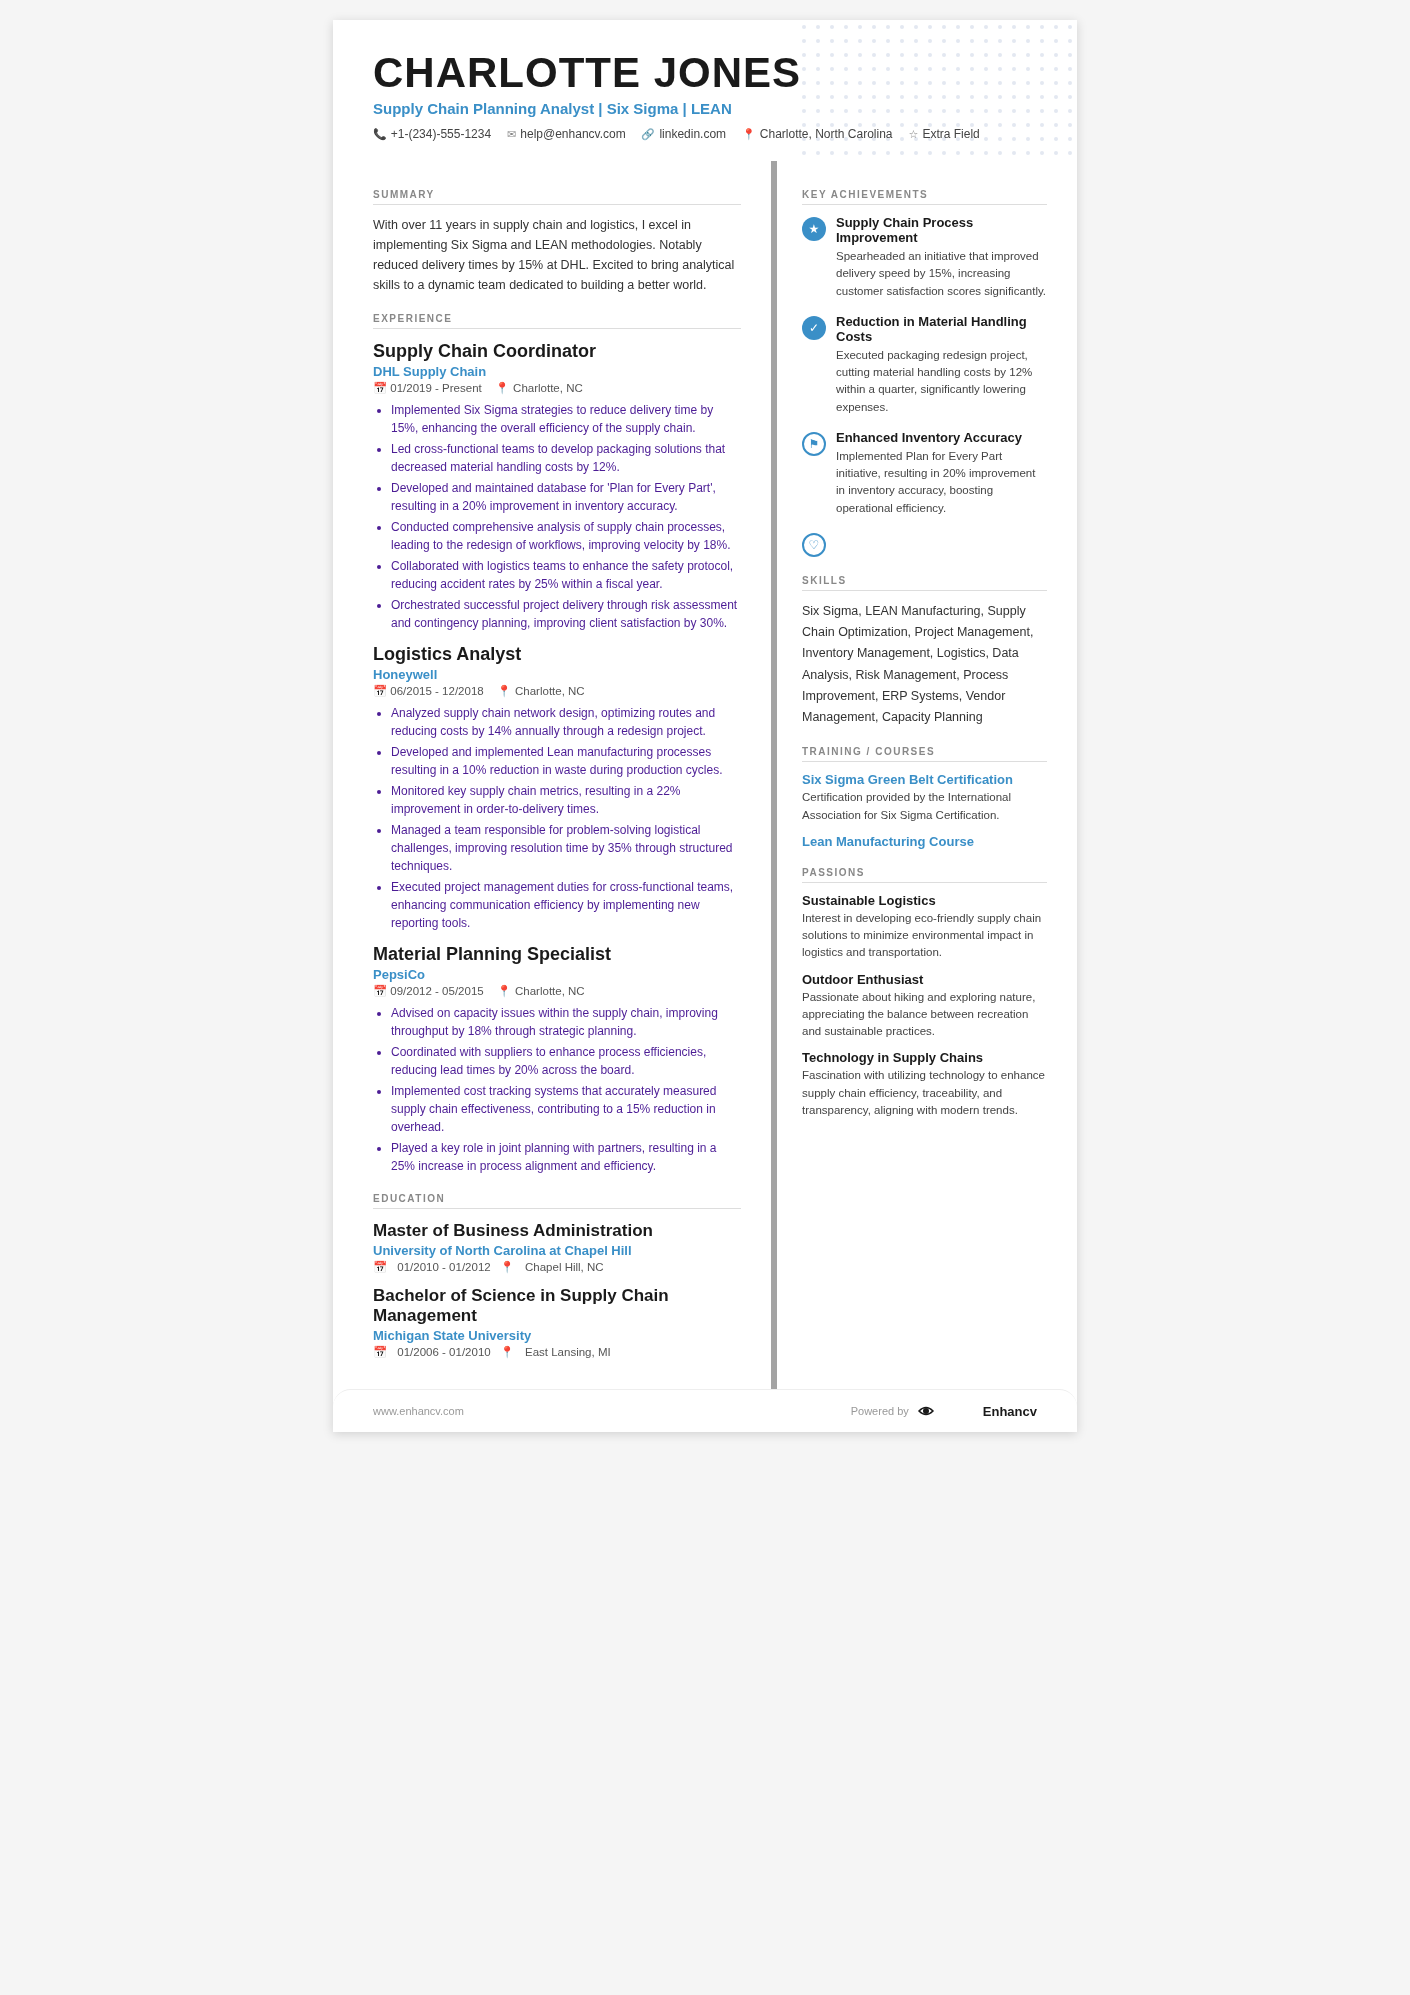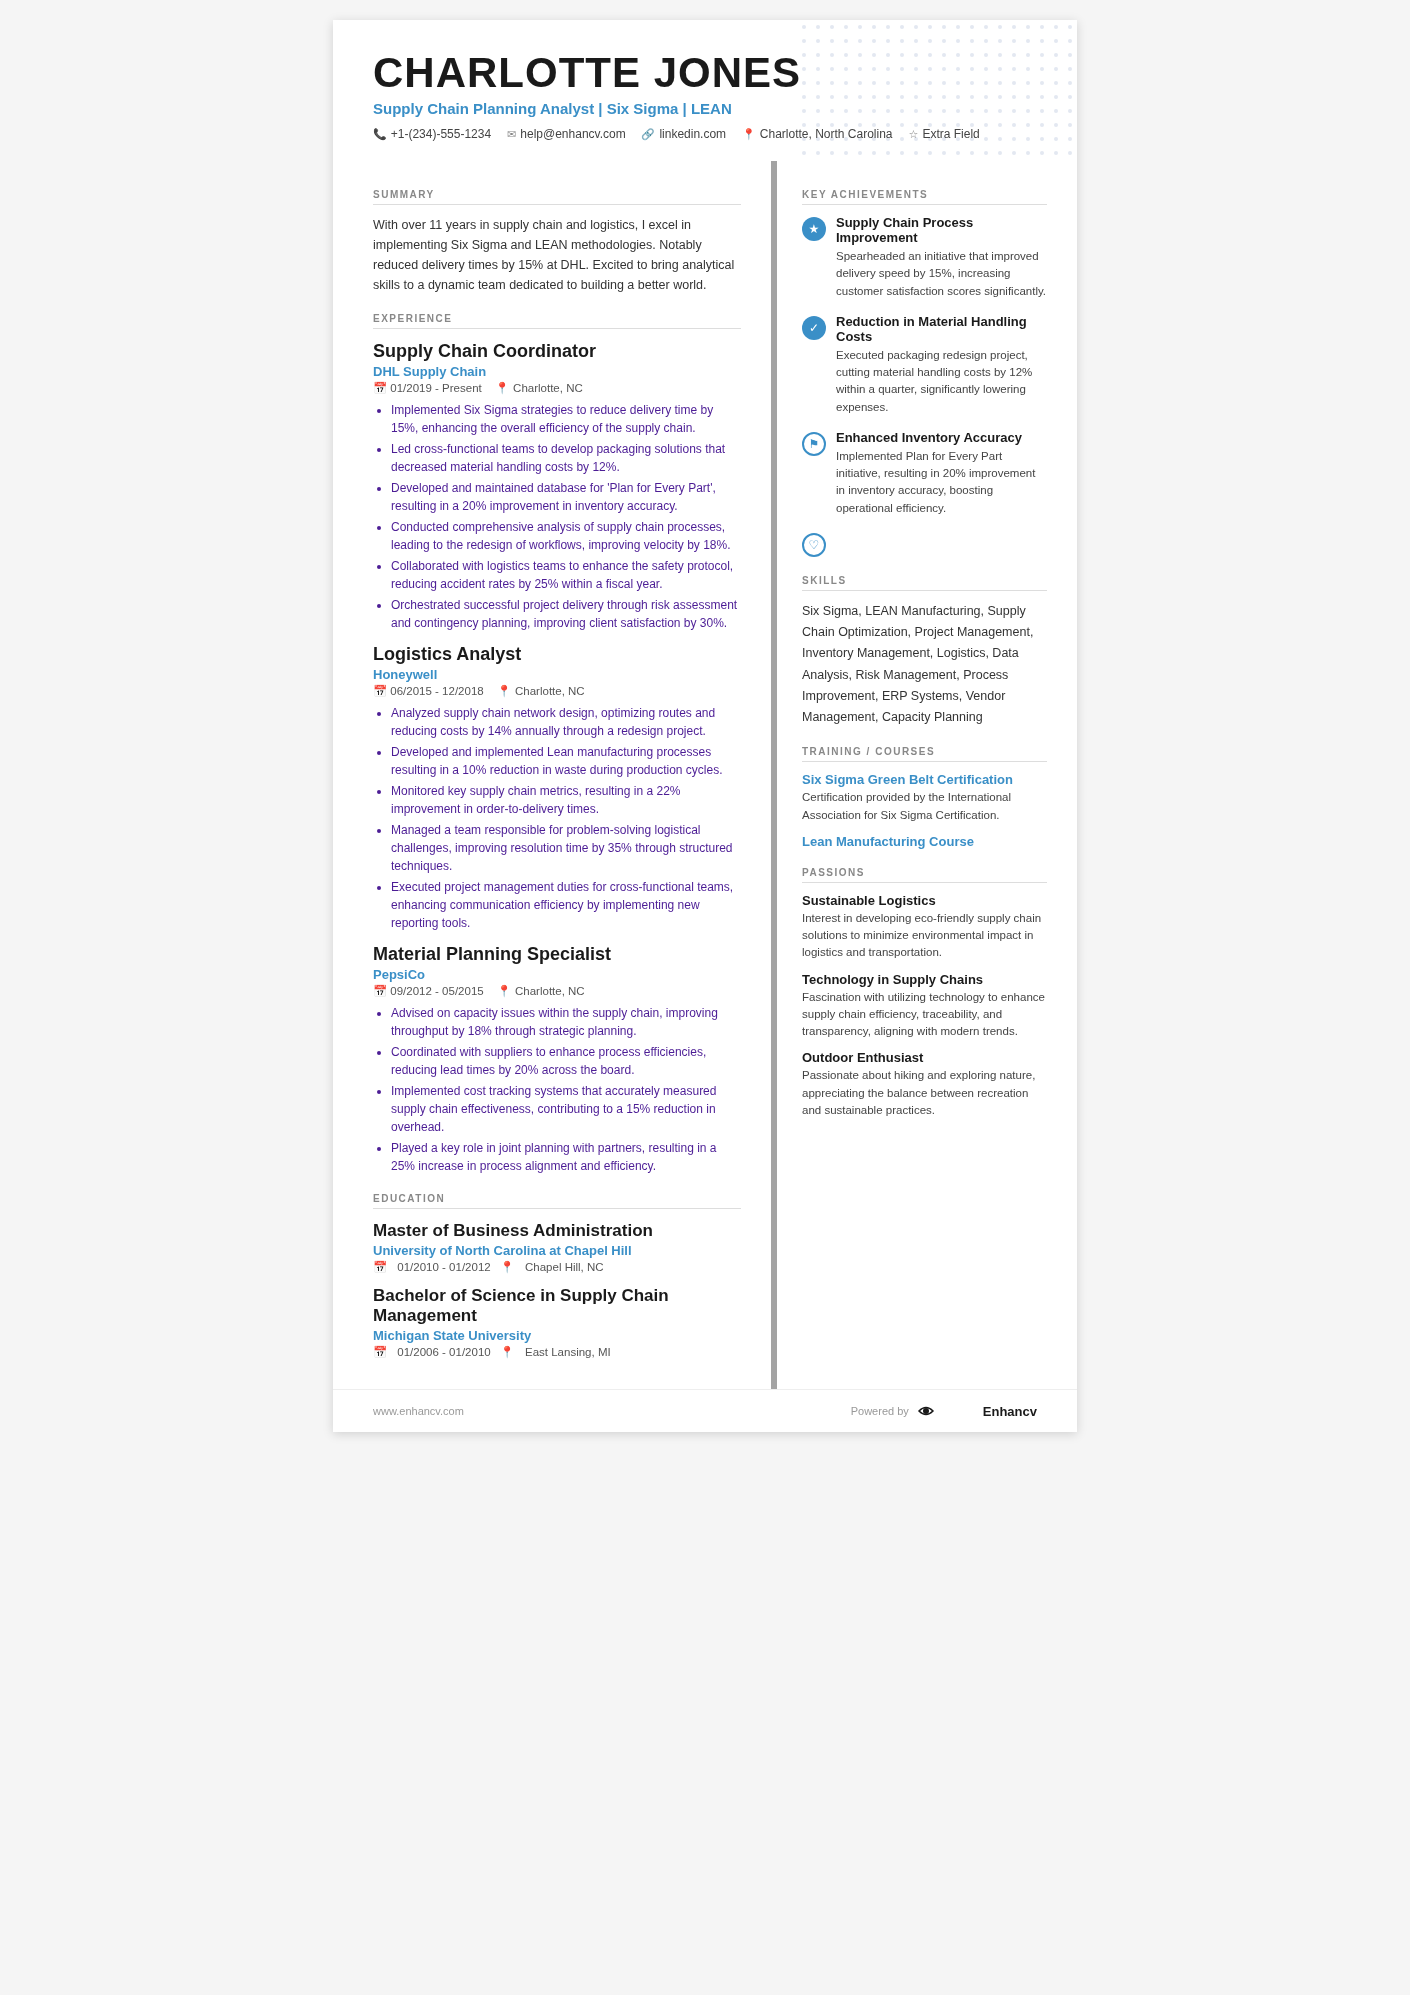--- a/index.html
+++ b/index.html
@@ -218,20 +218,21 @@
       font-size: 11.5px;
       color: #444;
       line-height: 1.5;
     }
     .footer {
       border-top: 1px solid #eee;
       padding: 10px 40px;
       display: flex;
       justify-content: space-between;
       align-items: center;
+      border-radius: 18px;
     }
     .footer-left {
       font-size: 11px;
       color: #999;
     }
     .footer-right {
       display: flex;
       align-items: center;
       gap: 6px;
       font-size: 11px;
@@ -423,26 +424,26 @@
         <div class="training-title">Lean Manufacturing Course</div>
       </div>
 
       <div class="section-title">PASSIONS</div>
 
       <div class="passion-item">
         <div class="passion-title">Sustainable Logistics</div>
         <div class="passion-desc">Interest in developing eco-friendly supply chain solutions to minimize environmental impact in logistics and transportation.</div>
       </div>
       <div class="passion-item">
+        <div class="passion-title">Outdoor Enthusiast</div>
+        <div class="passion-desc">Passionate about hiking and exploring nature, appreciating the balance between recreation and sustainable practices.</div>
+      </div>
+      <div class="passion-item">
         <div class="passion-title">Technology in Supply Chains</div>
         <div class="passion-desc">Fascination with utilizing technology to enhance supply chain efficiency, traceability, and transparency, aligning with modern trends.</div>
-      </div>
-      <div class="passion-item">
-        <div class="passion-title">Outdoor Enthusiast</div>
-        <div class="passion-desc">Passionate about hiking and exploring nature, appreciating the balance between recreation and sustainable practices.</div>
       </div>
     </div>
   </div>
 
   <div class="footer">
     <div class="footer-left">www.enhancv.com</div>
     <div class="footer-right">
       <span>Powered by</span>
       <svg width="22" height="22" viewBox="0 0 22 22">
         <path d="M4 11 Q11 4 18 11 Q11 18 4 11Z" fill="none" stroke="#1a1a1a" stroke-width="1.5"></path>

